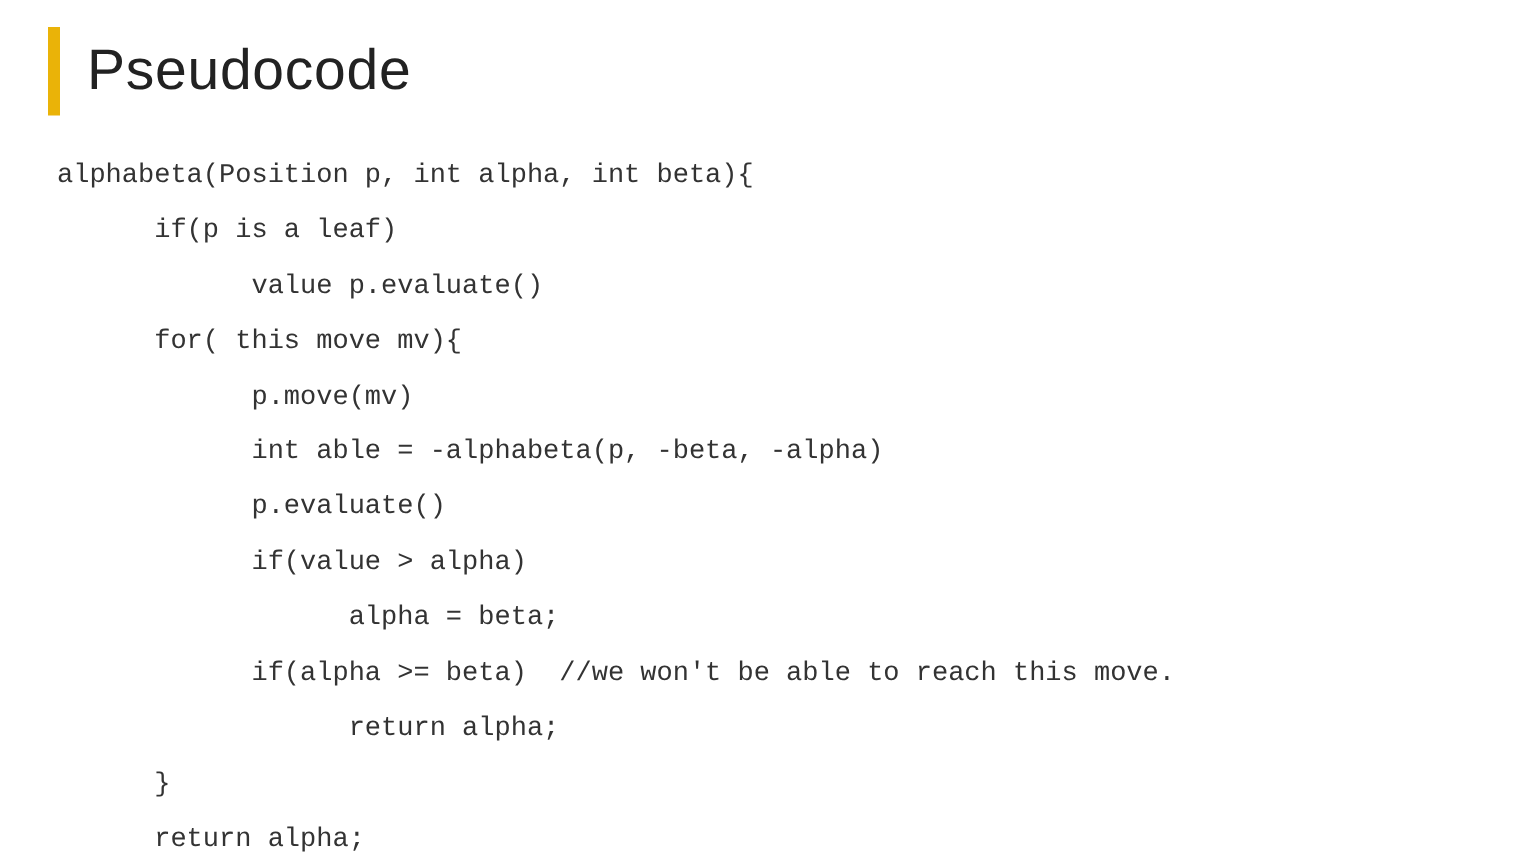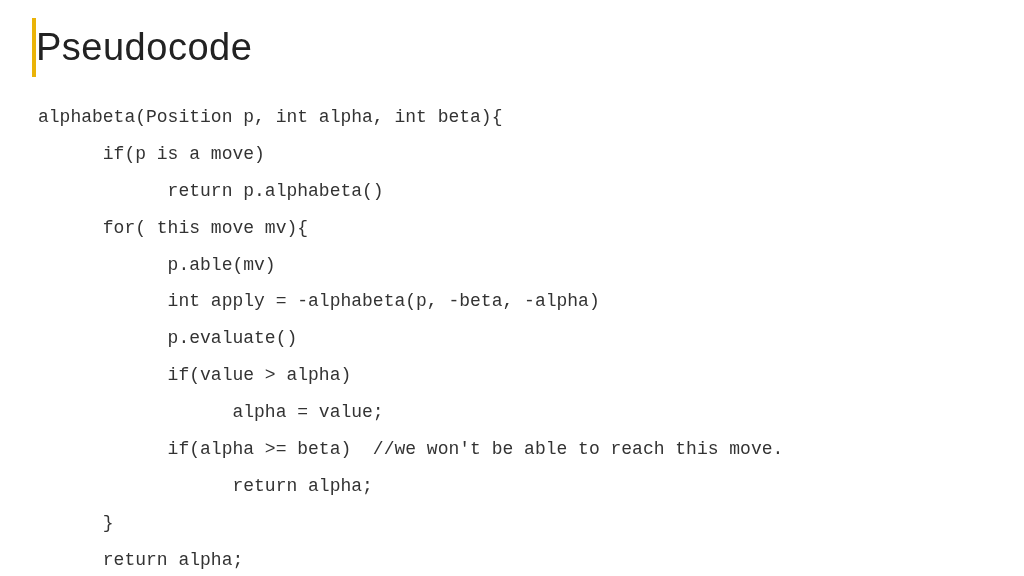--- a/index.html
+++ b/index.html
@@ -13,21 +13,22 @@
       background: #ffffff;
       font-family: "Segoe UI", Arial, sans-serif;
       overflow: hidden;
       position: relative;
     }
     .slide {
       padding: 18px 32px 32px 32px;
       height: 100%;
     }
     .title-bar {
-      border-left: 4px solid #eab308;
+      border-left: 8px solid #eab308;
+      padding-left: 18px;
       margin-bottom: 22px;
       padding-top: 8px;
       padding-bottom: 8px;
     }
     .title {
       font-size: 38px;
       font-weight: 400;
       color: #222;
       font-family: "Segoe UI Light", "Segoe UI", Arial, sans-serif;
       letter-spacing: 0.5px;
@@ -42,25 +43,25 @@
     }
   </style>
 </head>
 <body>
 
 <div class="slide">
   <div class="title-bar">
     <h1 class="title">Pseudocode</h1>
   </div>
   <div class="code-block"><span>alphabeta(Position p, int alpha, int beta){</span>
-<span>      if(p is a move)</span>
-<span>            return p.alphabeta()</span>
+<span>      if(p is a leaf)</span>
+<span>            value p.evaluate()</span>
 <span>      for( this move mv){</span>
-<span>            p.able(mv)</span>
-<span>            int apply = -alphabeta(p, -beta, -alpha)</span>
+<span>            p.move(mv)</span>
+<span>            int able = -alphabeta(p, -beta, -alpha)</span>
 <span>            p.evaluate()</span>
 <span>            if(value &gt; alpha)</span>
-<span>                  alpha = value;</span>
+<span>                  alpha = beta;</span>
 <span>            if(alpha &gt;= beta)  //we won't be able to reach this move.</span>
 <span>                  return alpha;</span>
 <span>      }</span>
 <span>      return alpha;</span></div>
 </div>
 
 </body></html>

